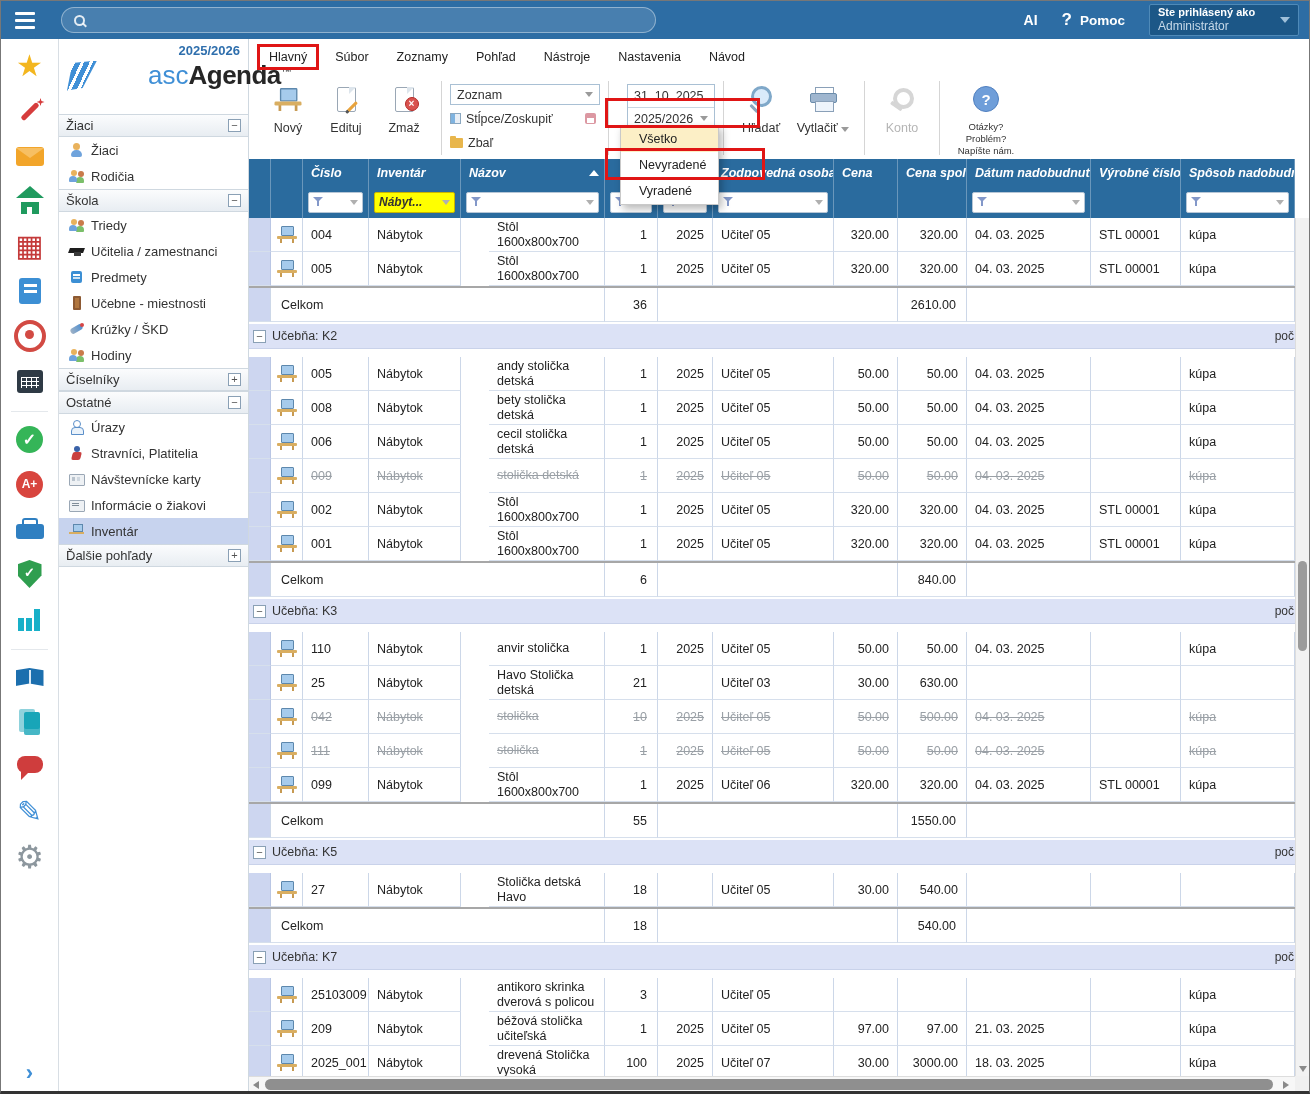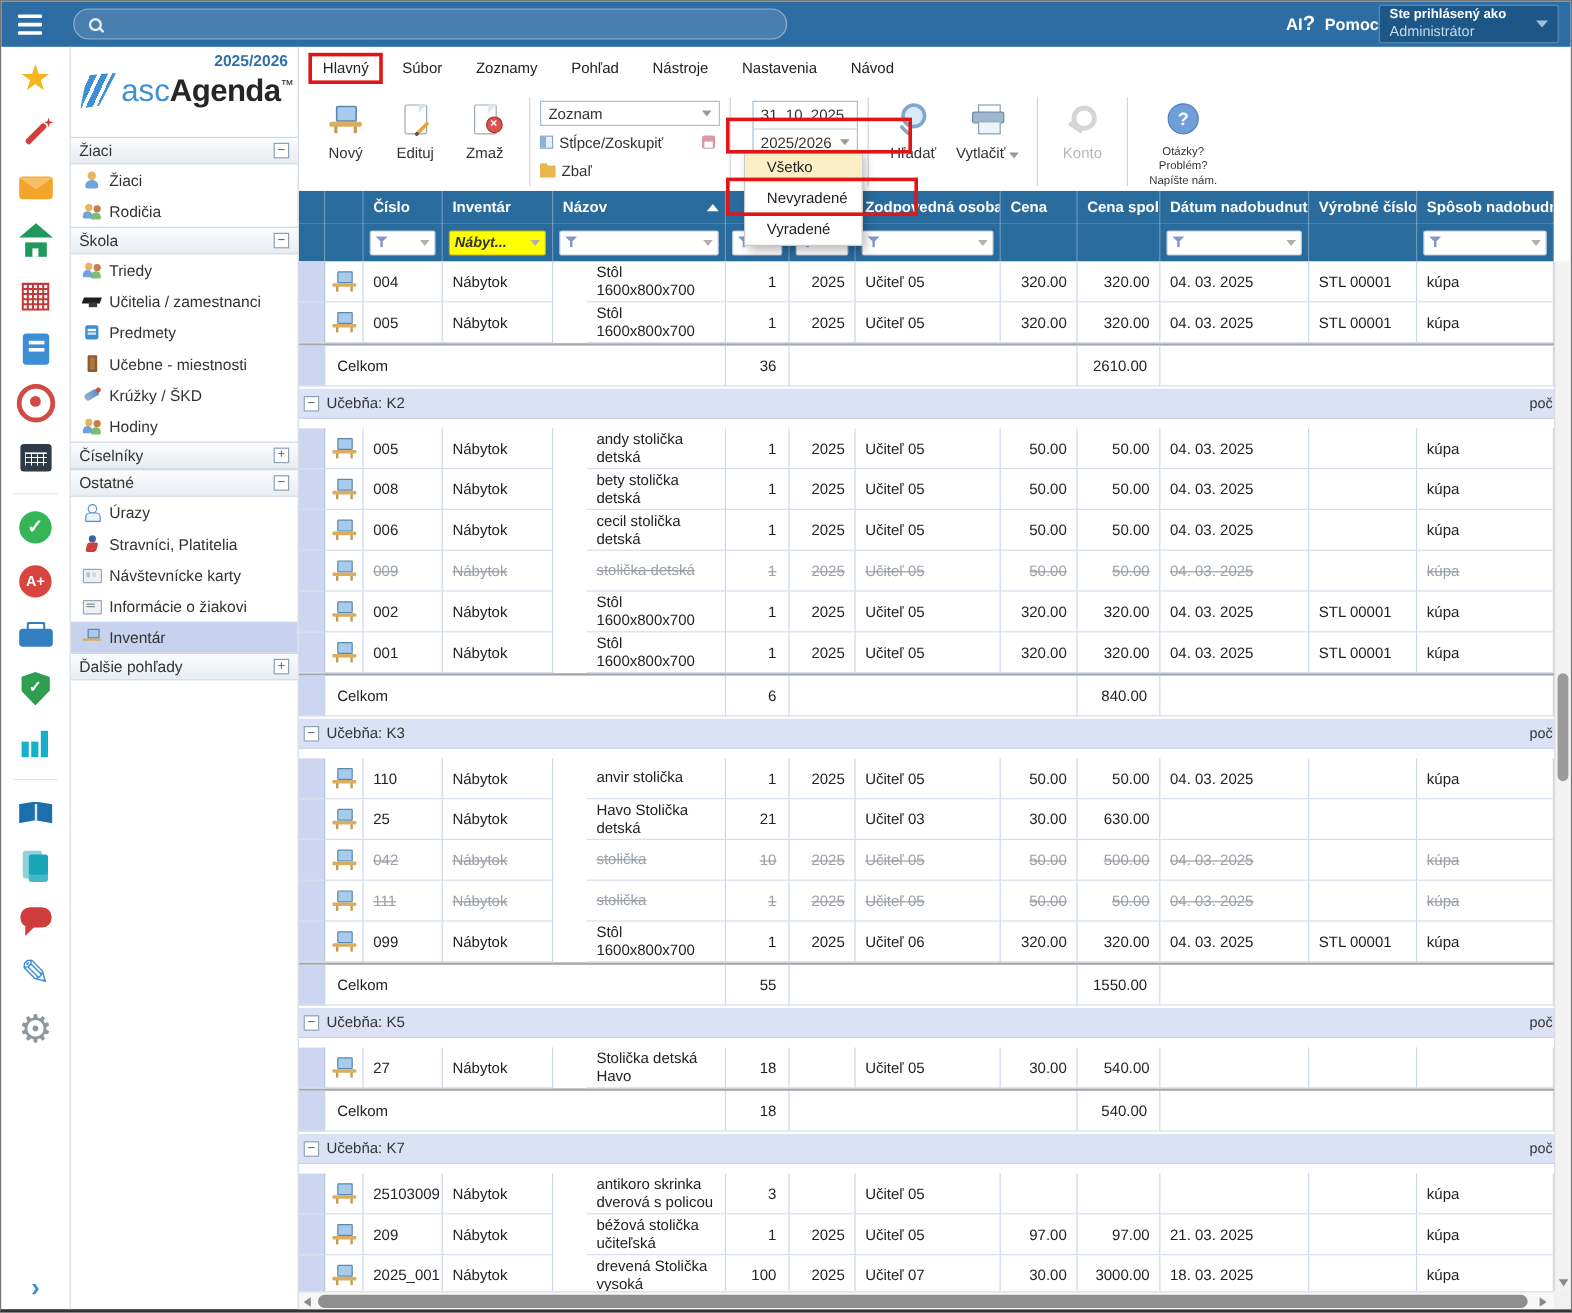--- a/index.html
+++ b/index.html
@@ -9,21 +9,21 @@
 
   
   .topbar { height:38px; background:#2d6da4; display:flex; align-items:center; padding:0 10px; }
   .hamburger { width:30px; height:24px; display:flex; flex-direction:column; justify-content:center; gap:4px; cursor:pointer; margin-left:4px; }
   .hamburger i { display:block; width:20px; height:3px; background:#fff; border-radius:1px; }
   .searchpill { margin-left:16px; width:595px; height:26px; border-radius:13px; background:rgba(255,255,255,.13); border:1px solid rgba(255,255,255,.4); display:flex; align-items:center; padding:0 12px; }
   .mag-sm { width:11px; height:11px; border:2px solid rgba(255,255,255,.85); border-radius:50%; position:relative; flex:none; }
   .mag-sm::after { content:""; position:absolute; width:5px; height:2px; background:rgba(255,255,255,.85); transform:rotate(45deg); right:-4px; bottom:-2px; }
   .searchpill input { background:transparent; border:none; outline:none; color:#fff; font-size:12.5px; font-weight:bold; margin-left:8px; width:100%; }
   .searchpill input::placeholder { color:rgba(255,255,255,.8); }
-  .top-right { margin-left:auto; display:flex; align-items:center; }
+  .top-right { margin-left:auto; display:flex; align-items:center; gap:24px; }
   .ai-btn { color:#fff; font-weight:bold; font-size:14px; cursor:pointer; }
   .help-wrap { display:flex; align-items:center; gap:8px; cursor:pointer; }
   .q-ic { color:#fff; font-weight:bold; font-size:17px; }
   .help-lbl { color:#fff; font-weight:bold; font-size:13.5px; }
   .userbox { width:150px; height:32px; background:#1c5787; border:1px solid #4f8ab8; border-radius:2px; display:flex; align-items:center; padding:2px 8px; cursor:pointer; }
   .userbox .lines { display:flex; flex-direction:column; line-height:1.25; }
   .ub1 { color:#fff; font-size:11px; font-weight:bold; }
   .ub2 { color:#c6d9e9; font-size:12px; }
   .ub-caret { margin-left:auto; width:0; height:0; border-left:5px solid transparent; border-right:5px solid transparent; border-top:6px solid #9fc0da; }
 
@@ -67,21 +67,21 @@
   .ic-pen-icon::before { content:"✎"; font-size:30px; color:#3f8fd6; line-height:1; }
   .ic-settings-gear-icon::before { content:"⚙"; font-size:32px; color:#8d979e; line-height:1; }
   .strip-expand { position:absolute; bottom:8px; left:0; width:100%; text-align:center; color:#3f8fd6; font-size:22px; font-weight:bold; cursor:pointer; line-height:1; }
 
   
   .sidebar { width:190px; border-right:1px solid #cfd8e0; flex:none; display:flex; flex-direction:column; }
   .logo-area { height:75px; padding:4px 8px 0; }
   .schoolyear { text-align:right; color:#2f6fad; font-size:13px; font-weight:bold; }
   .logo-line { display:flex; align-items:center; margin-top:2px; }
   .logo-ic { width:30px; height:30px; flex:none; background:repeating-linear-gradient(115deg,#3f8fd6 0 5px,#fff 5px 8px); clip-path:polygon(0 100%,18% 8%,100% 0,52% 92%); margin-right:4px; }
-  .logo-asc { color:#3f8fd6; font-size:26px; }
+  .logo-asc { color:#3f8fd6; font-size:26px;margin-left:47px; }
   .logo-agenda { color:#262626; font-size:26px; font-weight:bold; letter-spacing:-.5px; }
   .logo-tm { color:#262626; font-size:11px; vertical-align:top; margin-top:-10px; }
   .side-sec { height:23px; display:flex; align-items:center; padding:0 7px; background:linear-gradient(#fbfcfd,#e8edf2); border-top:1px solid #cfd8e0; border-bottom:1px solid #cfd8e0; cursor:pointer; }
   .sec-lbl { font-size:13px; color:#333; }
   .sec-tg { margin-left:auto; width:13px; height:13px; border:1px solid #8aa0b5; background:#fff; color:#555; font-size:11px; line-height:11px; text-align:center; }
   .side-item { height:26px; display:flex; align-items:center; padding-left:10px; gap:7px; cursor:pointer; }
   .side-item.sel { background:#c7d3ee; }
   .side-lbl { font-size:13px; color:#333; white-space:nowrap; }
   .mi { display:inline-block; width:15px; height:14px; position:relative; flex:none; }
   .mi-student-icon::before,.mi-injury-icon::before { content:""; position:absolute; left:4px; top:0; width:7px; height:7px; border-radius:50%; background:#e9b25c; }
@@ -154,21 +154,21 @@
   .datebox { border:1px solid #a9c0d4; margin-top:0; }
   .daterow { height:22px; display:flex; align-items:center; padding:0 6px; font-size:12.5px; color:#333; }
   .daterow + .daterow { border-top:1px solid #c9d6e2; }
   .daterow .caret-sm { margin-left:auto; }
   .qcirc { width:26px; height:26px; border-radius:50%; background:#6f9ed9; border:1px solid #4f7fbf; color:#fff; font-size:15px; font-weight:bold; display:flex; align-items:center; justify-content:center; }
   .qlines { font-size:9.5px; color:#333; text-align:center; line-height:1.25; }
 
   
   .tablewrap { position:relative; flex:1; overflow:hidden; }
   .grid { display:grid; grid-template-columns:22px 32px 66px 92px 144px 53px 55px 121px 64px 69px 124px 90px 114px; width:1046px; }
-  .thead-row { background:#2a6b9e; height:27px; }
+  .thead-row { background:#2a6b9e; height:27px;font-style:italic; }
   .thead-row .hc { display:flex; align-items:center; color:#fff; font-size:12.5px; font-weight:bold; padding-left:8px; border-right:1px solid rgba(255,255,255,.3); white-space:nowrap; overflow:hidden; }
   .sortup { margin-left:auto; margin-right:5px; width:0; height:0; border-left:5px solid transparent; border-right:5px solid transparent; border-bottom:6px solid #fff; flex:none; }
   .tfilter-row { background:#2a6b9e; height:32px; }
   .tfilter-row .fc { display:flex; align-items:center; border-right:1px solid rgba(255,255,255,.3); padding:0 5px;font-style:italic; }
   .fbox { height:21px; background:#fff; border:1px solid #b6c6d6; border-radius:2px; flex:1; display:flex; align-items:center; padding:0 4px; min-width:0; }
   .fbox.yellow { background:#ffff00; border-color:#c9b500; font-size:12px; color:#333; font-weight:bold; gap:3px; }
   .fbox .caret-sm { margin-left:auto; border-top-color:#b0b0b0; }
   .funnel { position:relative; width:11px; height:10px; flex:none; }
   .funnel::before { content:""; position:absolute; top:0; left:0; border-left:5px solid transparent; border-right:5px solid transparent; border-top:5px solid #8398c9; }
   .funnel::after { content:""; position:absolute; top:4px; left:4px; width:2px; height:5px; background:#8398c9; }

